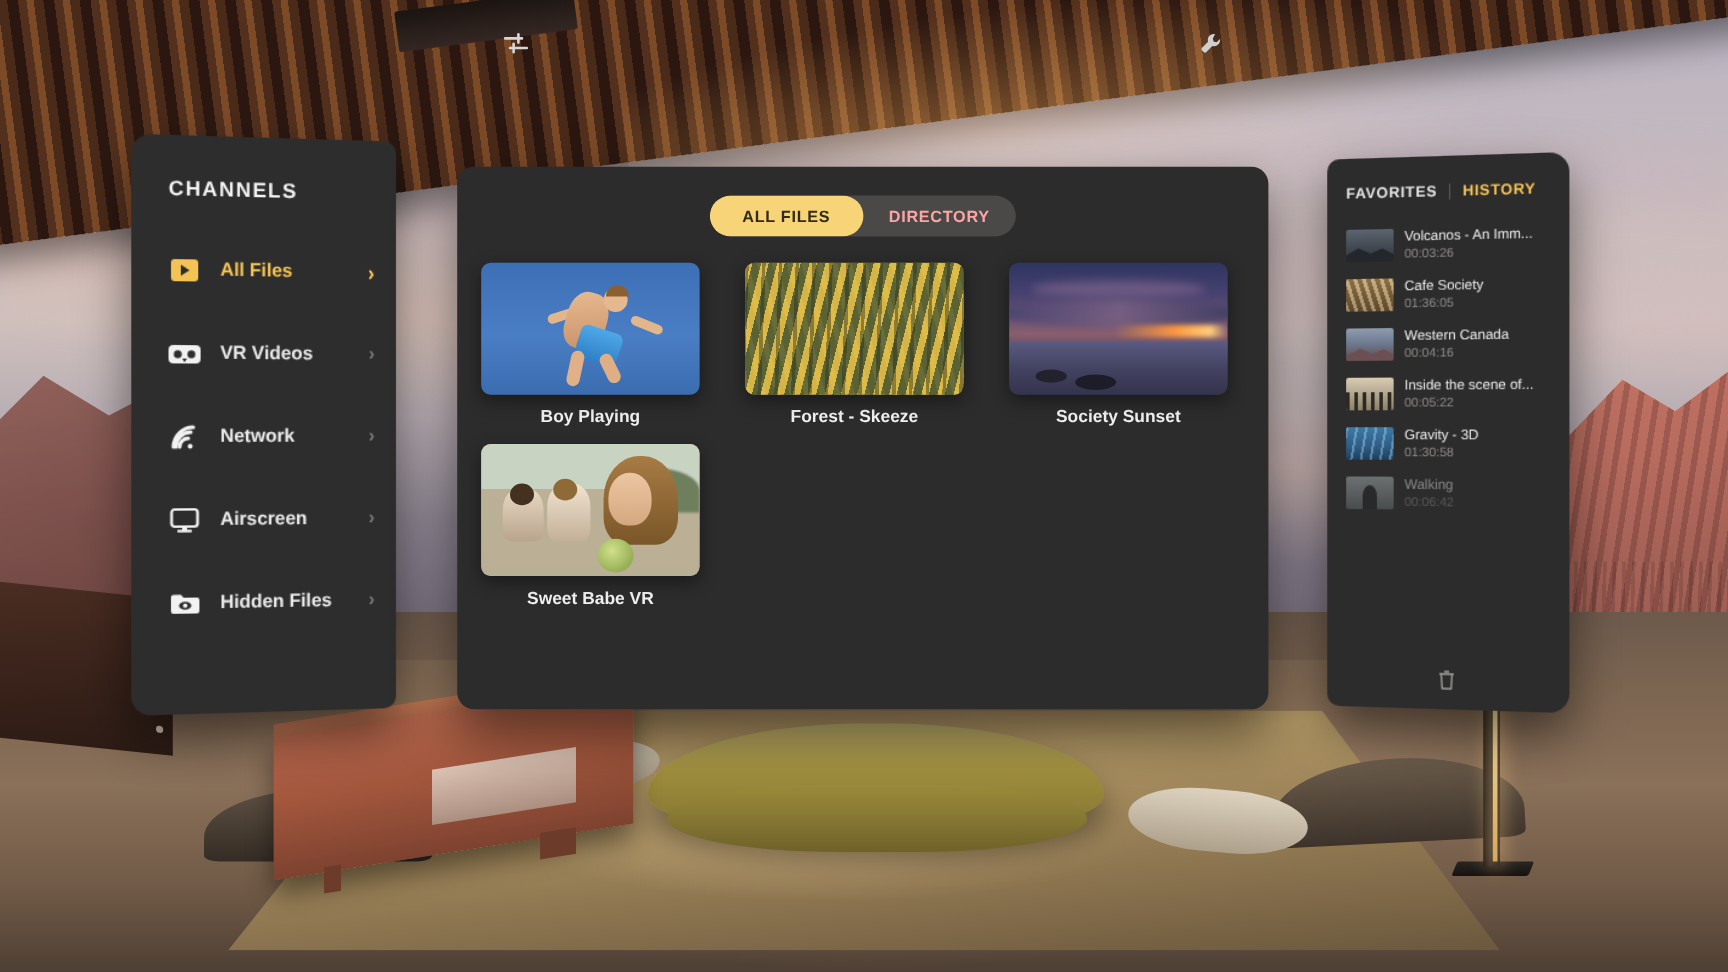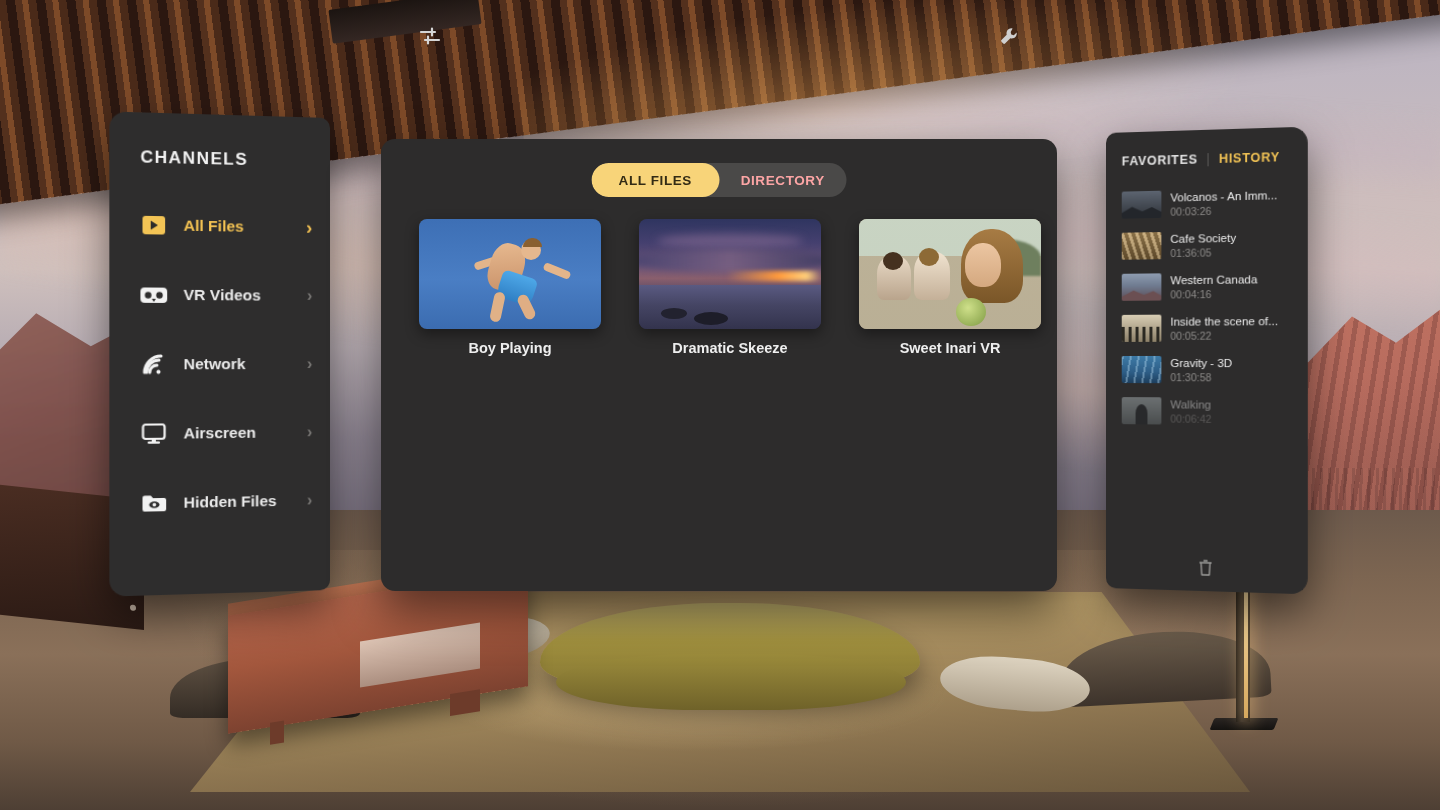--- a/index.html
+++ b/index.html
@@ -234,21 +234,21 @@
   .seg-btn {
     flex: 1; display: flex; align-items: center; justify-content: center;
     font-size: 13.5px; font-weight: bold; letter-spacing: .6px;
     color: #fca5a5; cursor: pointer;
   }
   .seg-btn.active { background: #f8d479; color: #332b14; border-radius: 19px; }
 
   .grid {
     display: grid; grid-template-columns: repeat(3, 182px);
     column-gap: 38px; row-gap: 14px;
-    padding: 10px 0 0 38px;
+    padding: 10px 0 0 20px;
   }
   .card { cursor: pointer; }
   .thumb {
     width: 182px; height: 110px; border-radius: 8px; overflow: hidden;
     position: relative; box-shadow: 0 5px 14px rgba(0,0,0,.42);
   }
   .card-title {
     margin-top: 11px; text-align: center; color: #f0f0f0;
     font-size: 14.5px; font-weight: bold;
   }
@@ -612,46 +612,53 @@
             <div class="leg2"></div>
             <div class="head"></div>
           <div class="hair"></div>
             <div class="arm2"></div>
         </div>
         <div class="card-title">Boy Playing</div>
       </div>
 
 
 
+      <div class="card">
+        <div class="thumb tb-forest">
+          <div class="trees"></div>
+            <div class="dark"></div>
+        </div>
+        <div class="card-title">Forest - Skeeze</div>
+      </div>
 
       <div class="card">
         <div class="thumb tb-sunset">
           <div class="cloud2"></div>
             <div class="cloud1"></div>
             <div class="sunband"></div>
           <div class="water"></div>
             <div class="rock1"></div>
             <div class="rock2"></div>
         </div>
-        <div class="card-title">Dramatic Skeeze</div>
+        <div class="card-title">Society Sunset</div>
       </div>
 
       <div class="card">
         <div class="thumb tb-babe">
           <div class="bgscene"></div>
             <div class="hill"></div>
           <div class="p1"></div>
             <div class="h1"></div>
           <div class="p2"></div>
             <div class="h2"></div>
           <div class="hair2"></div>
             <div class="face2"></div>
             <div class="coco"></div>
         </div>
-        <div class="card-title">Sweet Inari VR</div>
+        <div class="card-title">Sweet Babe VR</div>
       </div>
     </div>
   </div>
 
   <div class="icon-btn icon-filter">
     <svg width="22" height="20" viewBox="0 0 22 20">
       <path d="M2 6h14M6 14h14" stroke="#d6d6d6" stroke-width="2.2" stroke-linecap="round"></path>
       <path d="M13 2.5v7M9 10.5v7" stroke="#d6d6d6" stroke-width="2.2" stroke-linecap="round"></path>
     </svg>
   </div>

